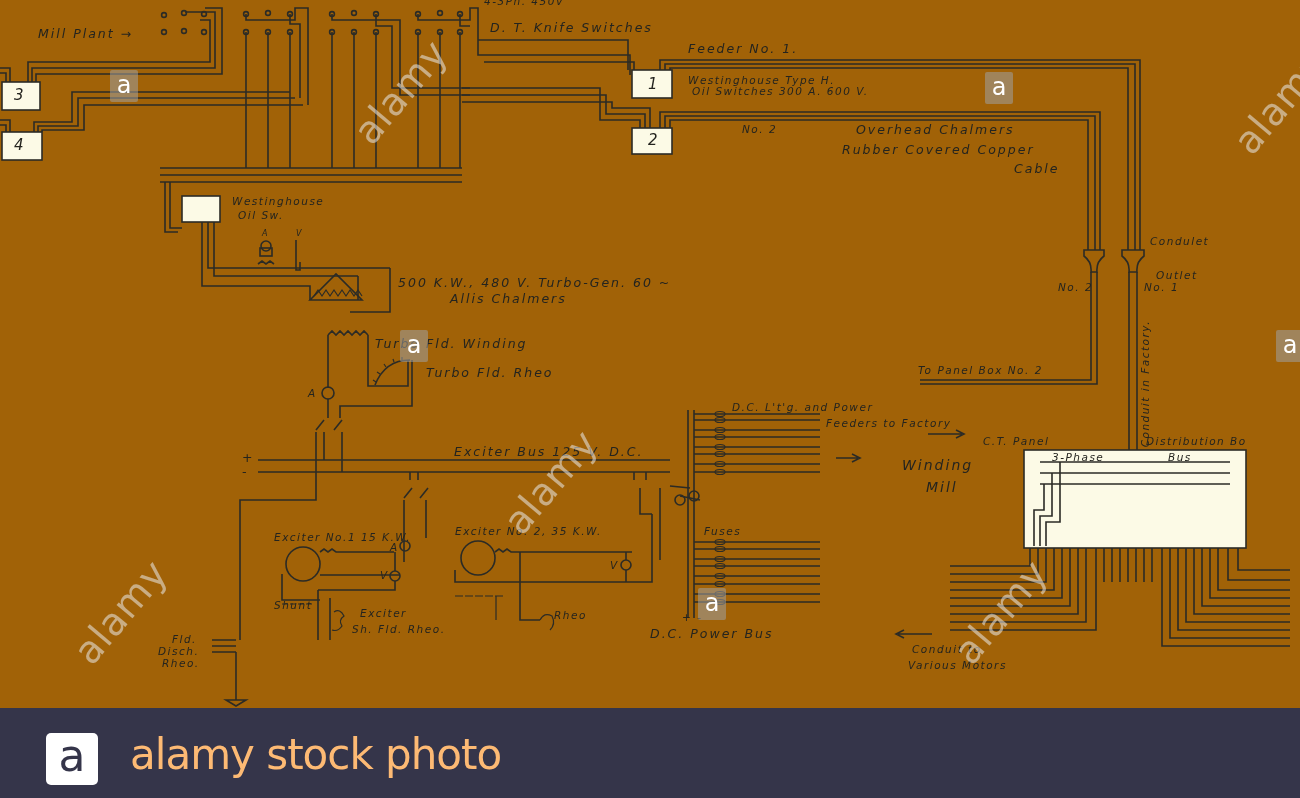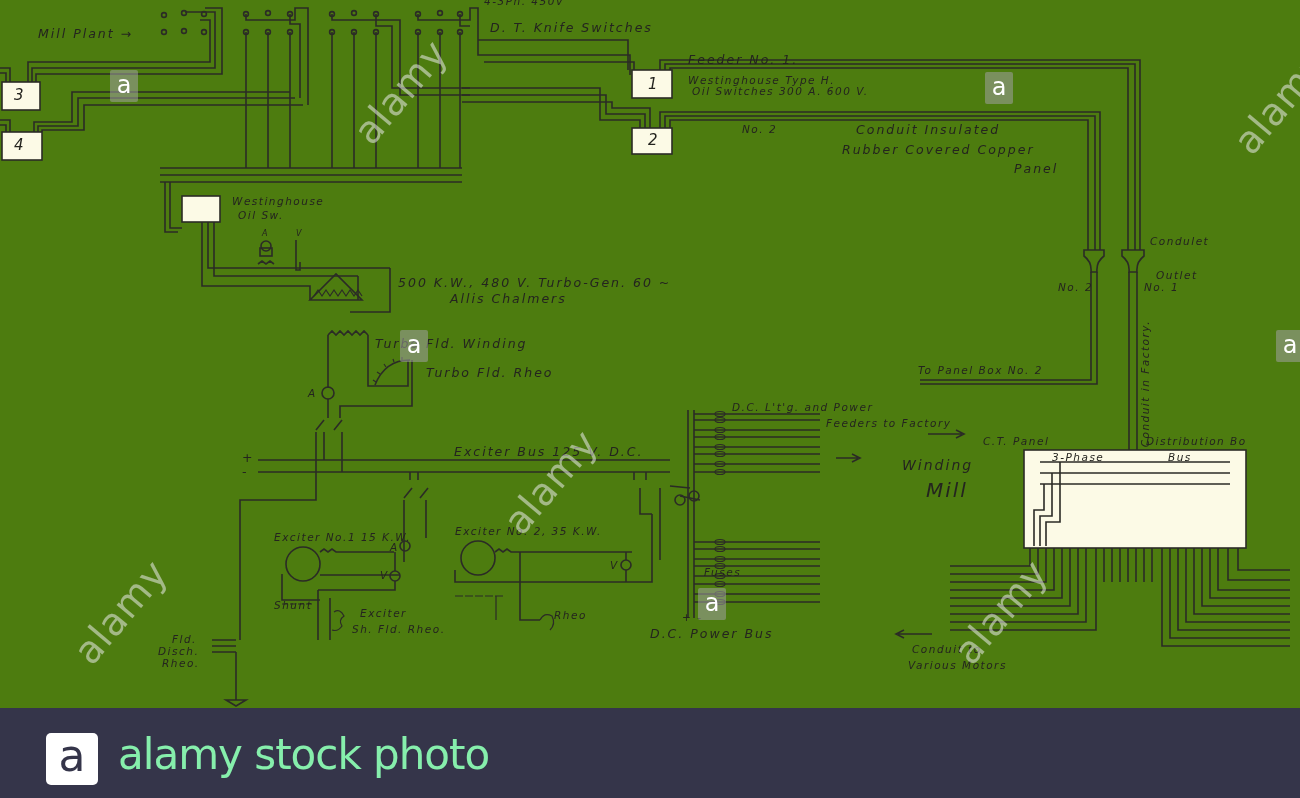--- a/index.html
+++ b/index.html
@@ -1,30 +1,30 @@
 <!DOCTYPE html>
 <html><head>
 <meta charset="utf-8">
 <style>
   html,body{margin:0;padding:0;}
   body{width:1300px;height:798px;overflow:hidden;background:#fdfbe9;font-family:"Liberation Sans",sans-serif;}
-  #stage{position:relative;width:1300px;height:708px;background:#4d7c0f;overflow:hidden;}
+  #stage{position:relative;width:1300px;height:708px;background:#a16207;overflow:hidden;}
   #stage svg{position:absolute;left:0;top:0;}
   .w{stroke:#2b2b26;stroke-width:1.6;fill:none;}
   .wt{stroke:#2b2b26;stroke-width:1.2;fill:none;}
   .box{stroke:#2b2b26;stroke-width:1.6;fill:#fcfae6;}
   .lbl{position:absolute;font-family:"DejaVu Sans",sans-serif;font-style:italic;color:#24241f;font-size:12.5px;letter-spacing:2px;white-space:nowrap;line-height:1;}
   .sm{font-size:10.5px;letter-spacing:1.5px;}
   .num{font-size:15px;letter-spacing:0;font-style:italic;}
   .vert{writing-mode:vertical-rl;transform:rotate(180deg);}
   .wm{position:absolute;width:28px;height:32px;background:rgba(160,160,160,0.55);color:#fff;font-family:"DejaVu Sans",sans-serif;font-size:24px;text-align:center;line-height:30px;border-radius:2px;}
   .wmtext{position:absolute;font-family:"DejaVu Sans",sans-serif;font-size:38px;color:rgba(235,235,235,0.55);transform:rotate(-50deg);letter-spacing:1px;}
   #footer{position:absolute;left:0;top:708px;width:1300px;height:90px;background:#35354a;}
   #footer .logo{position:absolute;left:46px;top:25px;width:52px;height:52px;background:#fff;border-radius:5px;color:#35354a;font-family:"DejaVu Sans",sans-serif;font-size:44px;line-height:46px;text-align:center;}
-  #footer .brand{position:absolute;left:118px;top:22px;color:#86efac;font-family:"DejaVu Sans",sans-serif;font-size:42px;letter-spacing:-1px;}
+  #footer .brand{position:absolute;left:130px;top:22px;color:#fdba74;font-family:"DejaVu Sans",sans-serif;font-size:42px;letter-spacing:-1px;}
 </style>
 </head>
 <body>
 
 <div id="stage">
 <svg width="1300" height="708" viewBox="0 0 1300 708">
 
   <rect class="box" x="2" y="82" width="38" height="28"></rect>
   <rect class="box" x="2" y="132" width="40" height="28"></rect>
 
@@ -243,29 +243,29 @@
         <path d="M1228 548 V580 H1290"></path>
     <path d="M1238 548 V570 H1290"></path>
   </g>
 </svg>
 
 <span class="lbl sm" style="left:484px;top:-4px;">4-3Ph. 450V</span>
 <span class="lbl" style="left:490px;top:22px;">D. T. Knife Switches</span>
 <span class="lbl" style="left:38px;top:28px;">Mill Plant →</span>
 <span class="lbl num" style="left:14px;top:88px;">3</span>
 <span class="lbl num" style="left:14px;top:138px;">4</span>
-<span class="lbl" style="left:688px;top:54px;">Feeder No. 1.</span>
+<span class="lbl" style="left:688px;top:43px;">Feeder No. 1.</span>
 <span class="lbl sm" style="left:688px;top:75px;">Westinghouse Type H.</span>
 <span class="lbl sm" style="left:692px;top:86px;">Oil Switches 300 A. 600 V.</span>
 <span class="lbl num" style="left:648px;top:77px;">1</span>
 <span class="lbl num" style="left:648px;top:133px;">2</span>
 <span class="lbl sm" style="left:742px;top:124px;">No. 2</span>
-<span class="lbl" style="left:856px;top:124px;">Conduit Insulated</span>
+<span class="lbl" style="left:856px;top:124px;">Overhead Chalmers</span>
 <span class="lbl" style="left:842px;top:144px;">Rubber Covered Copper</span>
-<span class="lbl" style="left:1014px;top:163px;">Panel</span>
+<span class="lbl" style="left:1014px;top:163px;">Cable</span>
 <span class="lbl sm" style="left:232px;top:196px;">Westinghouse</span>
 <span class="lbl sm" style="left:238px;top:210px;">Oil Sw.</span>
 <span class="lbl sm" style="left:262px;top:230px;font-size:8px;">A</span>
 <span class="lbl sm" style="left:296px;top:230px;font-size:8px;">V</span>
 <span class="lbl" style="left:398px;top:277px;">500 K.W., 480 V. Turbo-Gen. 60 ~</span>
 <span class="lbl" style="left:450px;top:293px;">Allis Chalmers</span>
 <span class="lbl" style="left:375px;top:326px;margin-top:12px;">Turbo Fld. Winding</span>
 <span class="lbl" style="left:426px;top:367px;">Turbo Fld. Rheo</span>
 <span class="lbl sm" style="left:308px;top:388px;">A</span>
 <span class="lbl" style="left:242px;top:452px;">+</span>
@@ -278,25 +278,25 @@
 <span class="lbl sm" style="left:610px;top:560px;">V</span>
 <span class="lbl sm" style="left:274px;top:600px;">Shunt</span>
 <span class="lbl sm" style="left:360px;top:608px;">Exciter</span>
 <span class="lbl sm" style="left:352px;top:624px;">Sh. Fld. Rheo.</span>
 <span class="lbl sm" style="left:554px;top:610px;">Rheo</span>
 <span class="lbl sm" style="left:172px;top:634px;text-align:center;">Fld.</span>
 <span class="lbl sm" style="left:158px;top:646px;text-align:right;">Disch.</span>
 <span class="lbl sm" style="left:162px;top:658px;">Rheo.</span>
 <span class="lbl sm" style="left:732px;top:402px;">D.C. L't'g. and Power</span>
 <span class="lbl sm" style="left:826px;top:418px;">Feeders to Factory</span>
-<span class="lbl sm" style="left:704px;top:526px;margin-top:41px;">Fuses</span>
+<span class="lbl sm" style="left:704px;top:526px;">Fuses</span>
 <span class="lbl sm" style="left:682px;top:612px;">+ -</span>
 <span class="lbl" style="left:650px;top:628px;">D.C. Power Bus</span>
 <span class="lbl" style="left:902px;top:458px;font-size:14px;">Winding</span>
-<span class="lbl" style="left:926px;top:480px;font-size:20px;">Mill</span>
+<span class="lbl" style="left:926px;top:480px;font-size:14px;">Mill</span>
 <span class="lbl sm" style="left:1150px;top:236px;">Condulet</span>
 <span class="lbl sm" style="left:1156px;top:270px;">Outlet</span>
 <span class="lbl sm" style="left:1058px;top:282px;">No. 2</span>
 <span class="lbl sm" style="left:1144px;top:282px;">No. 1</span>
 <span class="lbl sm" style="left:918px;top:365px;">To Panel Box No. 2</span>
 <span class="lbl sm vert" style="left:1140px;top:320px;">Conduit in Factory.</span>
 <span class="lbl sm" style="left:983px;top:436px;">C.T. Panel</span>
 <span class="lbl sm" style="left:1146px;top:436px;">Distribution Bo</span>
 <span class="lbl sm" style="left:1052px;top:452px;">3-Phase</span>
 <span class="lbl sm" style="left:1168px;top:452px;">Bus</span>

